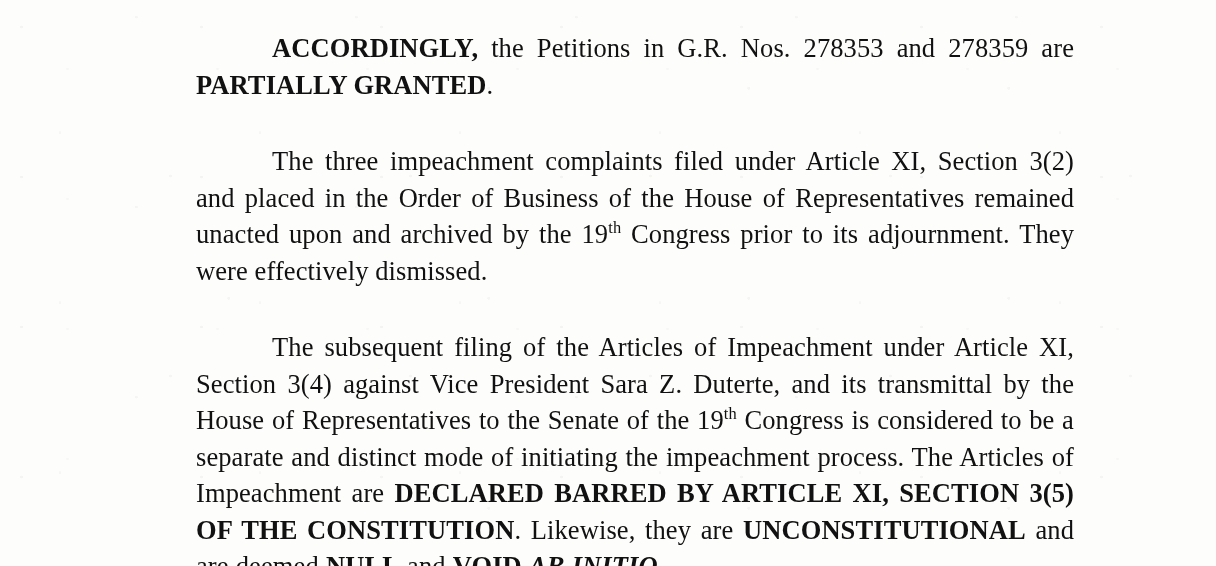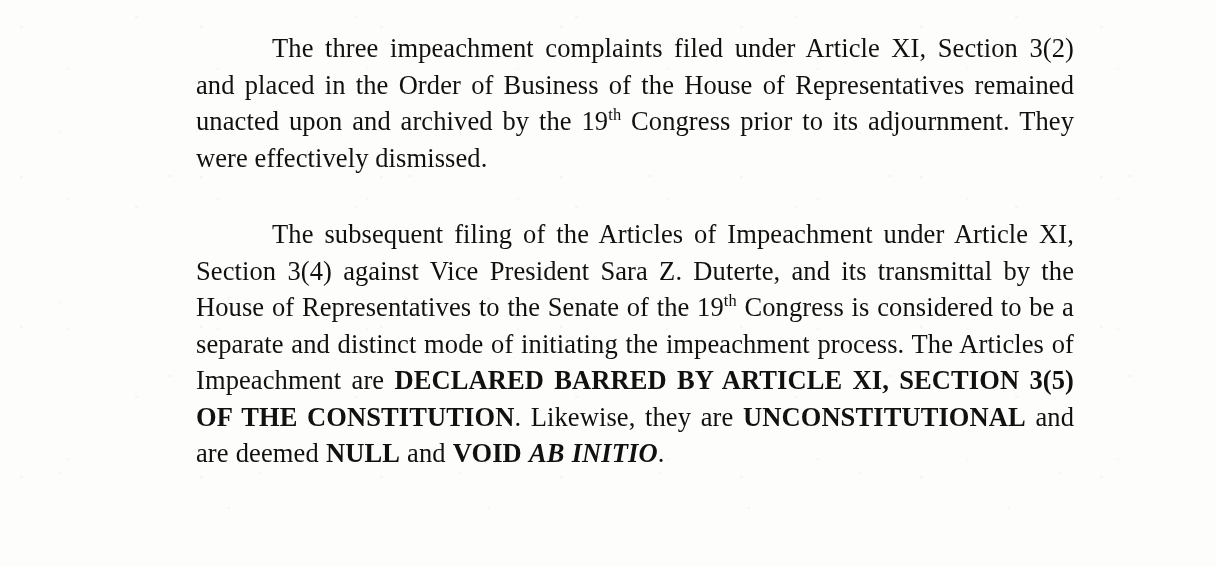--- a/index.html
+++ b/index.html
@@ -66,20 +66,23 @@
   .para-3 {
     word-spacing: 0.4px;
   }
 </style>
 </head>
 <body>
 
 <div class="page">
   <div class="doc-body">
 
+    <p class="para para-1">
+      <span class="indent"></span><span class="bold">ACCORDINGLY,</span><span> the Petitions in G.R. Nos. 278353 and 278359 are </span><span class="bold">PARTIALLY GRANTED</span><span>.</span>
+    </p>
 
     <p class="para para-2">
       <span class="indent"></span><span>The three impeachment complaints filed under Article XI, Section 3(2) and placed in the Order of Business of the House of Representatives remained unacted upon and archived by the 19</span><sup>th</sup><span> Congress prior to its adjournment. They were effectively dismissed.</span>
     </p>
 
     <p class="para para-3">
       <span class="indent"></span><span>The subsequent filing of the Articles of Impeachment under Article XI, Section 3(4) against Vice President Sara Z. Duterte, and its transmittal by the House of Representatives to the Senate of the 19</span><sup>th</sup><span> Congress is considered to be a separate and distinct mode of initiating the impeachment process. The Articles of Impeachment are </span><span class="bold">DECLARED BARRED BY ARTICLE XI, SECTION 3(5) OF THE CONSTITUTION</span><span>. Likewise, they are </span><span class="bold">UNCONSTITUTIONAL</span><span> and are deemed </span><span class="bold">NULL</span><span> and </span><span class="bold">VOID </span><span class="bolditalic">AB INITIO</span><span>.</span>
     </p>
 
   </div>

